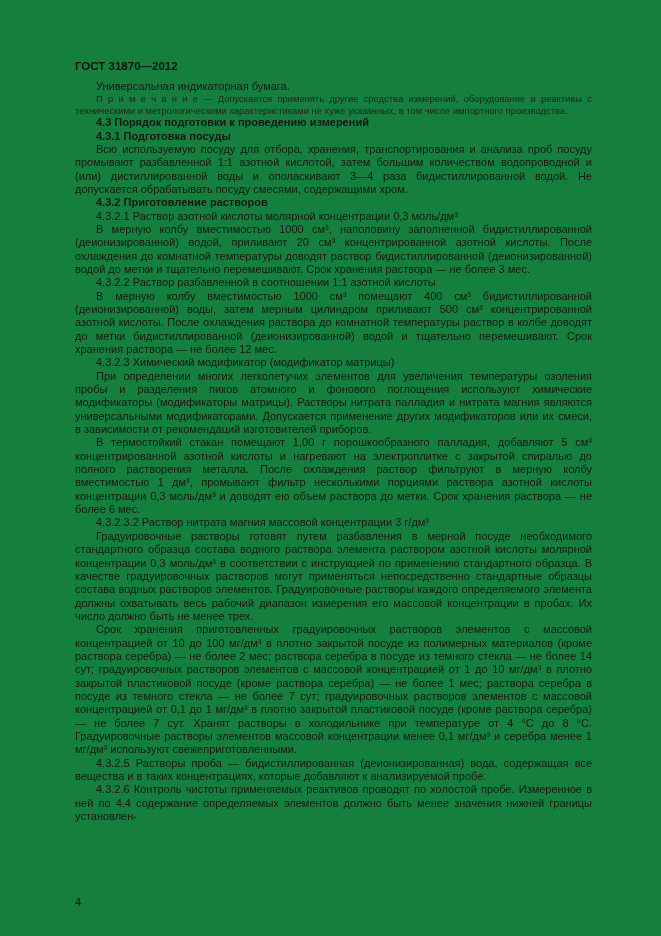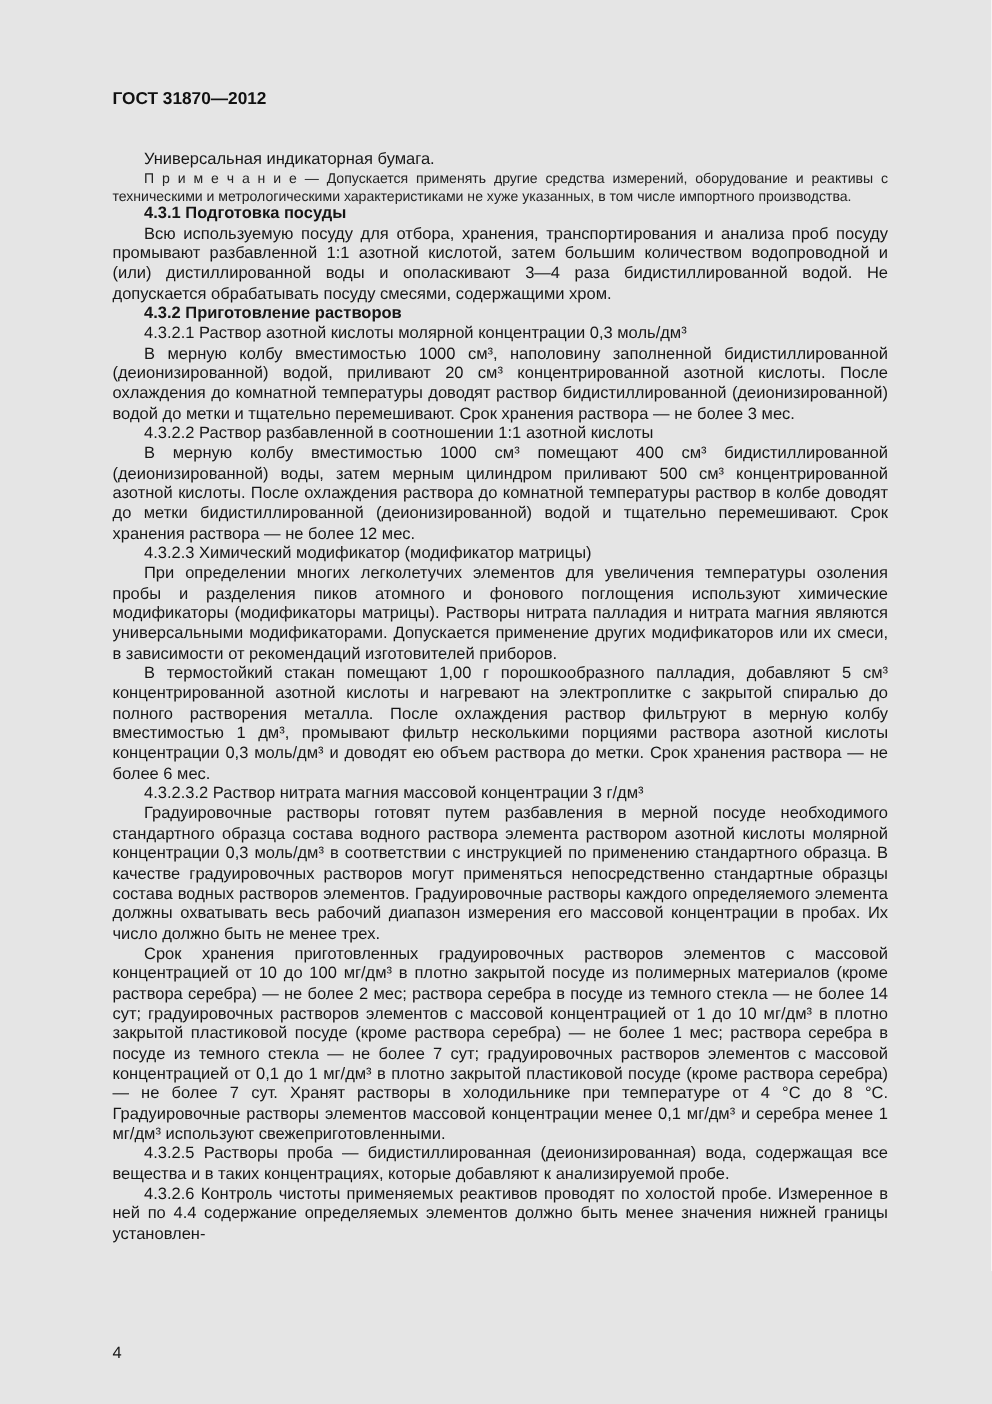--- a/index.html
+++ b/index.html
@@ -1,36 +1,36 @@
 <!DOCTYPE html>
 <html><head>
 <meta charset="utf-8">
 <style>
   * { margin: 0; padding: 0; box-sizing: border-box; }
   html, body { background: #ffffff; }
   .page {
     position: relative;
     width: 661px;
     height: 936px;
-    background: #e5e5e5;
+    background: #15803d;
     font-family: "Liberation Sans", sans-serif;
     color: #1a1a1a;
     overflow: hidden;
   }
   .doc-header {
     position: absolute;
     top: 60px;
     left: 75px;
     font-size: 11.5px;
     font-weight: bold;
     color: #111;
   }
   .doc-body {
     position: absolute;
-    top: 100px;
+    top: 80px;
     left: 75px;
     width: 517px;
     font-size: 11px;
     line-height: 13.35px;
     text-align: justify;
     color: #161616;
   }
   .doc-body p { margin: 0; }
   .p    { text-indent: 21px; }
   .note {
@@ -51,20 +51,21 @@
 </style>
 </head>
 <body>
 
 <div class="page">
   <div class="doc-header">ГОСТ 31870—2012</div>
 
   <div class="doc-body">
     <p class="p">Универсальная индикаторная бумага.</p>
     <p class="note">П р и м е ч а н и е — Допускается применять другие средства измерений, оборудование и реактивы с техническими и метрологическими характеристиками не хуже указанных, в том числе импортного производства.</p>
+    <p class="h">4.3 Порядок подготовки к проведению измерений</p>
     <p class="h">4.3.1 Подготовка посуды</p>
     <p class="p">Всю используемую посуду для отбора, хранения, транспортирования и анализа проб посуду промывают разбавленной 1:1 азотной кислотой, затем большим количеством водопроводной и (или) дистиллированной воды и ополаскивают 3—4 раза бидистиллированной водой. Не допускается обрабатывать посуду смесями, содержащими хром.</p>
     <p class="h">4.3.2 Приготовление растворов</p>
     <p class="p">4.3.2.1 Раствор азотной кислоты молярной концентрации 0,3 моль/дм³</p>
     <p class="p">В мерную колбу вместимостью 1000 см³, наполовину заполненной бидистиллированной (деионизированной) водой, приливают 20 см³ концентрированной азотной кислоты. После охлаждения до комнатной температуры доводят раствор бидистиллированной (деионизированной) водой до метки и тщательно перемешивают. Срок хранения раствора — не более 3 мес.</p>
     <p class="p">4.3.2.2 Раствор разбавленной в соотношении 1:1 азотной кислоты</p>
     <p class="p">В мерную колбу вместимостью 1000 см³ помещают 400 см³ бидистиллированной (деионизированной) воды, затем мерным цилиндром приливают 500 см³ концентрированной азотной кислоты. После охлаждения раствора до комнатной температуры раствор в колбе доводят до метки бидистиллированной (деионизированной) водой и тщательно перемешивают. Срок хранения раствора — не более 12 мес.</p>
     <p class="p">4.3.2.3 Химический модификатор (модификатор матрицы)</p>
     <p class="p">При определении многих легколетучих элементов для увеличения температуры озоления пробы и разделения пиков атомного и фонового поглощения используют химические модификаторы (модификаторы матрицы). Растворы нитрата палладия и нитрата магния являются универсальными модификаторами. Допускается применение других модификаторов или их смеси, в зависимости от рекомендаций изготовителей приборов.</p>
     <p class="p">В термостойкий стакан помещают 1,00 г порошкообразного палладия, добавляют 5 см³ концентрированной азотной кислоты и нагревают на электроплитке с закрытой спиралью до полного растворения металла. После охлаждения раствор фильтруют в мерную колбу вместимостью 1 дм³, промывают фильтр несколькими порциями раствора азотной кислоты концентрации 0,3 моль/дм³ и доводят ею объем раствора до метки. Срок хранения раствора — не более 6 мес.</p>

